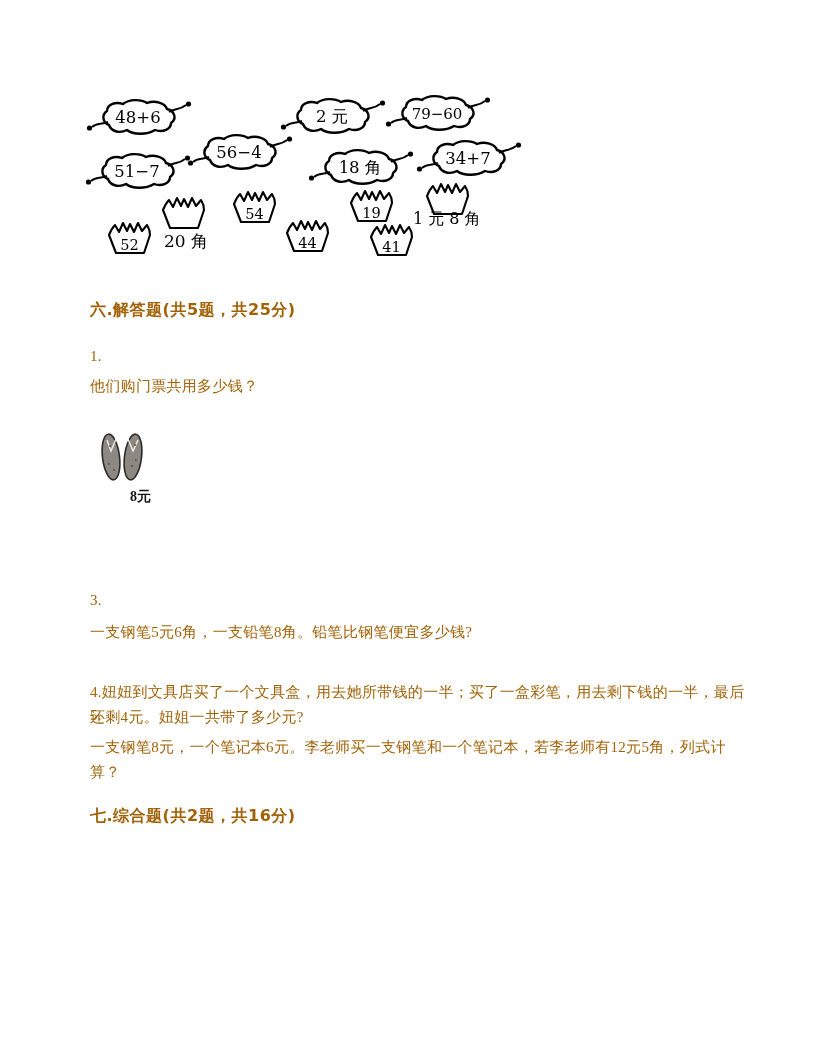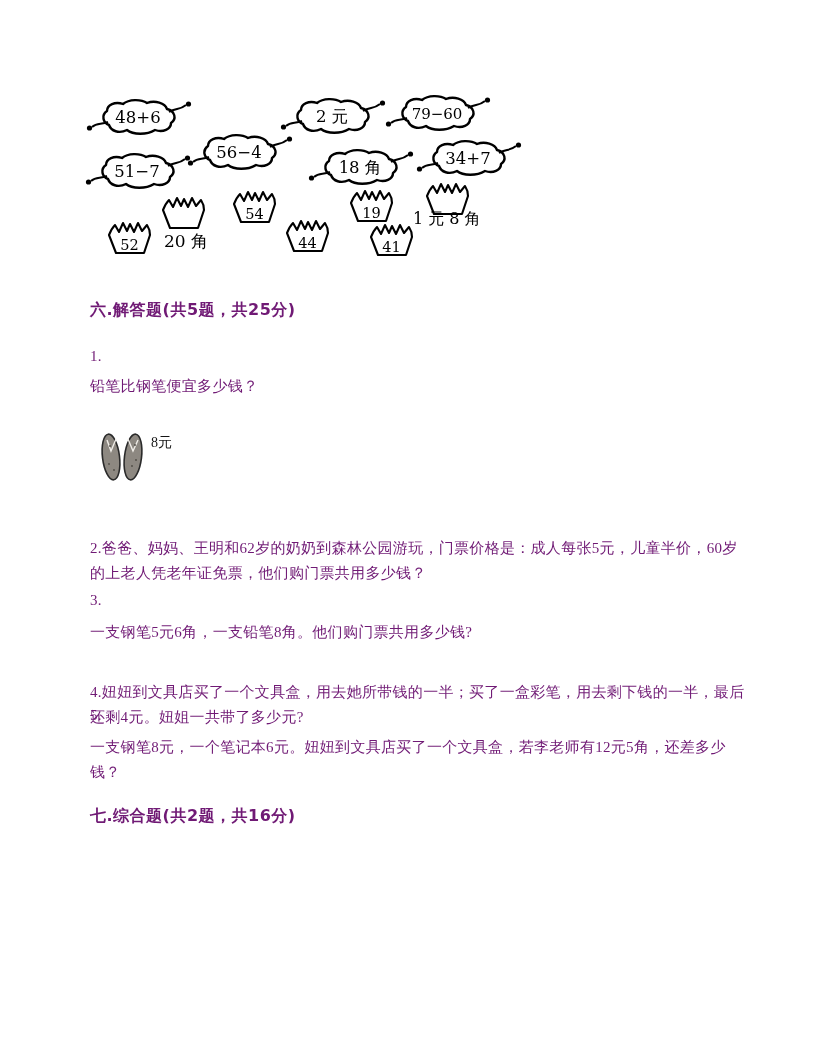--- a/index.html
+++ b/index.html
@@ -1,26 +1,26 @@
 <!DOCTYPE html>
 <html><head>
 <meta charset="utf-8">
 <style>
   html,body{margin:0;padding:0;background:#ffffff;}
   body{width:816px;height:1056px;position:relative;overflow:hidden;
        font-family:"Liberation Serif","DejaVu Serif",serif;color:#121212;}
   .page{position:absolute;inset:0;background:#ffffff;}
   #matching-svg{position:absolute;left:0;top:0;}
   .t{position:absolute;left:90px;width:656px;font-size:15px;line-height:25px;
-     letter-spacing:0.3px;color:#701a75;}
+     letter-spacing:0.3px;color:#a16207;}
   .sec-title{font-family:"DejaVu Sans","Liberation Sans",sans-serif;
      font-weight:700;font-size:16px;letter-spacing:0.5px;}
   .shoes-row{position:absolute;left:95px;top:430px;display:flex;
      align-items:flex-end;gap:20px;}
-  .fig{display:flex;flex-direction:row;align-items:flex-start;}
+  .fig{display:flex;flex-direction:column;align-items:flex-end;font-weight:bold;}
   .price{font-size:14px;margin-top:4px;text-align:center;color:#141414;}
 </style>
 </head>
 <body>
 
 <div class="page">
 
   <svg id="matching-svg" width="600" height="275" viewBox="0 0 600 275">
       <g transform="translate(99,101)">
         <path d="M10,24 C4,22 2,14 8,10 C8,4 16,0 24,3 C30,-2 42,-2 48,2 C56,-1 66,2 68,8 C76,10 78,18 72,22 C72,28 64,32 56,29 C48,34 34,34 28,29 C20,33 12,30 10,24 Z" fill="#fff" stroke="#000" stroke-width="2.4" stroke-linejoin="round"></path>
@@ -105,21 +105,21 @@
         <path d="M2,13 C4,8 6,5 8,3 L12,10 L16,1 L20,9 L23,2 L27,10 L31,1 L35,9 L40,3 C42,6 43,10 43,13 L37,31 L9,31 Z" fill="#fff" stroke="#000" stroke-width="2.1" stroke-linejoin="round"></path>
       </g>
       <text x="164" y="247" font-size="17" font-family="&quot;DejaVu Serif&quot;, serif" fill="#000">20 角</text>
       <text x="413" y="224" font-size="16" font-family="&quot;DejaVu Serif&quot;, serif" fill="#000">1 元 8 角</text>
     </svg>
 
   <div class="t sec-title" style="top:297px">六.解答题(共5题，共25分)</div>
 
   <div class="t" style="top:344px">1.</div>
 
-  <div class="t" style="top:374px">铅笔比钢笔便宜多少钱？</div>
+  <div class="t" style="top:374px">他们购门票共用多少钱？</div>
 
   <div class="shoes-row">
     <div class="fig">
       <svg width="56" height="54" viewBox="0 0 56 54">
         <g stroke="#2a2a2a" stroke-width="1.6">
           <ellipse cx="16" cy="27" rx="8.5" ry="23" transform="rotate(-7 16 27)" fill="#8d8881"></ellipse>
           <ellipse cx="38" cy="27" rx="8.5" ry="23" transform="rotate(7 38 27)" fill="#8d8881"></ellipse>
         </g>
         <g stroke="#f0ede8" stroke-width="1.4" fill="none">
           <path d="M12,10 L16,21 L21,9"></path>
@@ -131,28 +131,27 @@
           <circle cx="37" cy="36" r="0.9"></circle>
             <circle cx="41" cy="30" r="0.9"></circle>
           <circle cx="15" cy="16" r="0.9"></circle>
             <circle cx="40" cy="15" r="0.9"></circle>
         </g>
       </svg>
       <div class="price">8元</div>
     </div>
   </div>
 
-  <div class="t" style="top:536px">2.爸爸、妈妈、王明和62岁的奶奶到森林公园游玩，门票价格是：成人每张5元，儿童半价，60岁的上老人凭老年证免票，他们购门票共用多少钱？</div>
 
   <div class="t" style="top:588px">3.</div>
 
-  <div class="t" style="top:620px">一支钢笔5元6角，一支铅笔8角。他们购门票共用多少钱?</div>
+  <div class="t" style="top:620px">一支钢笔5元6角，一支铅笔8角。铅笔比钢笔便宜多少钱?</div>
 
   <div class="t" style="top:680px">4.妞妞到文具店买了一个文具盒，用去她所带钱的一半；买了一盒彩笔，用去剩下钱的一半，最后还剩4元。妞姐一共带了多少元?</div>
 
   <div class="t" style="top:703px">5.</div>
 
-  <div class="t" style="top:735px">一支钢笔8元，一个笔记本6元。妞妞到文具店买了一个文具盒，若李老师有12元5角，还差多少钱？</div>
+  <div class="t" style="top:735px">一支钢笔8元，一个笔记本6元。李老师买一支钢笔和一个笔记本，若李老师有12元5角，列式计算？</div>
 
   <div class="t sec-title" style="top:803px">七.综合题(共2题，共16分)</div>
 
 
 </div>
 
 </body></html>

